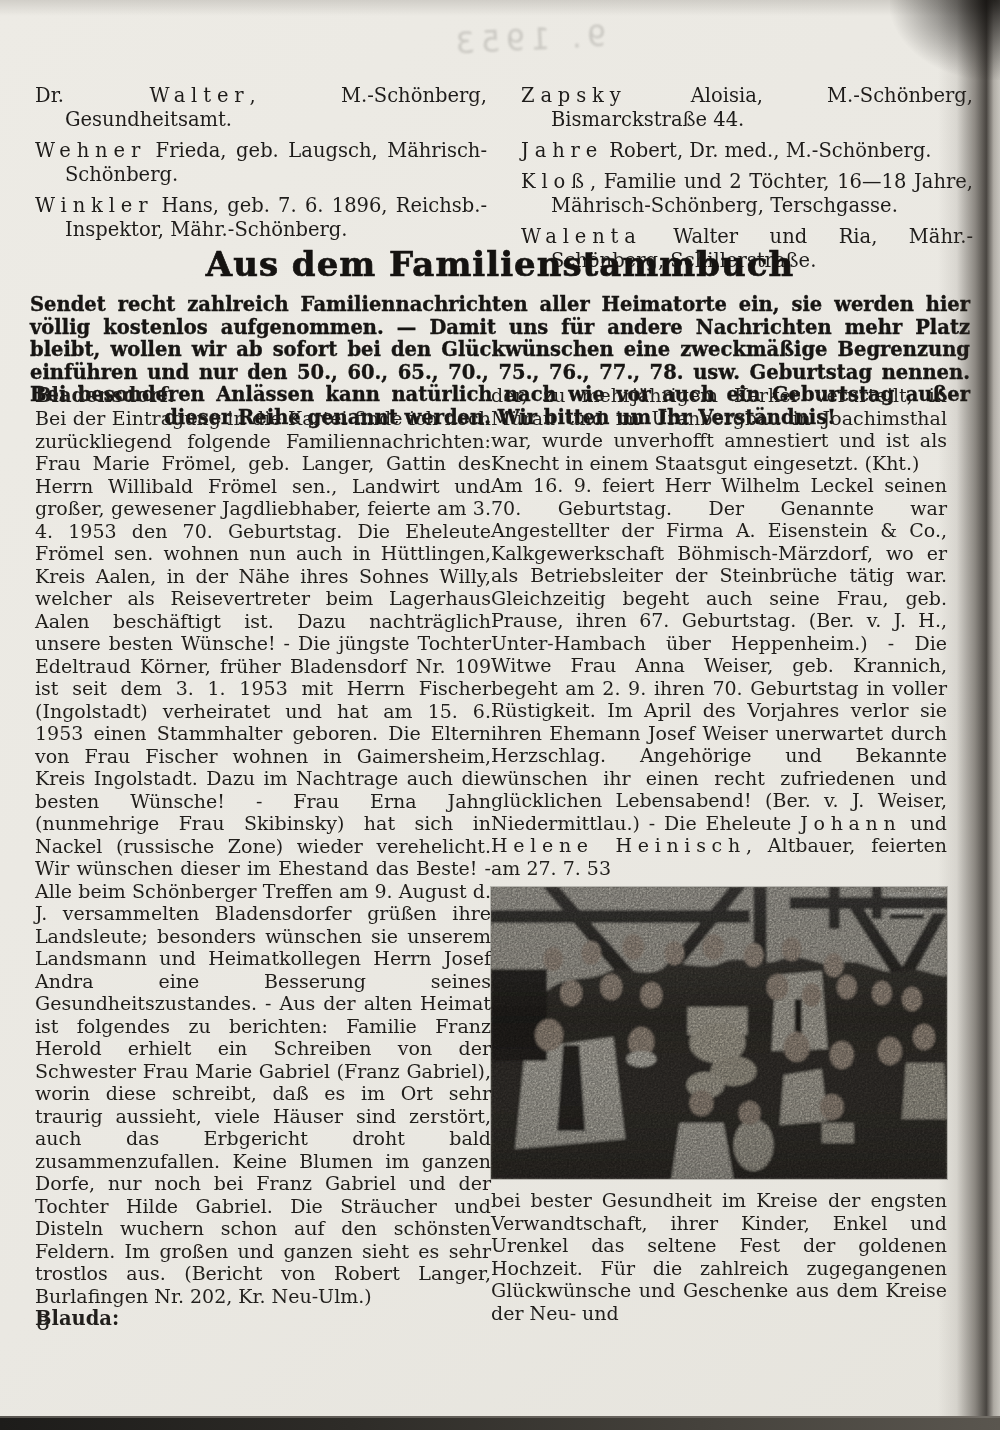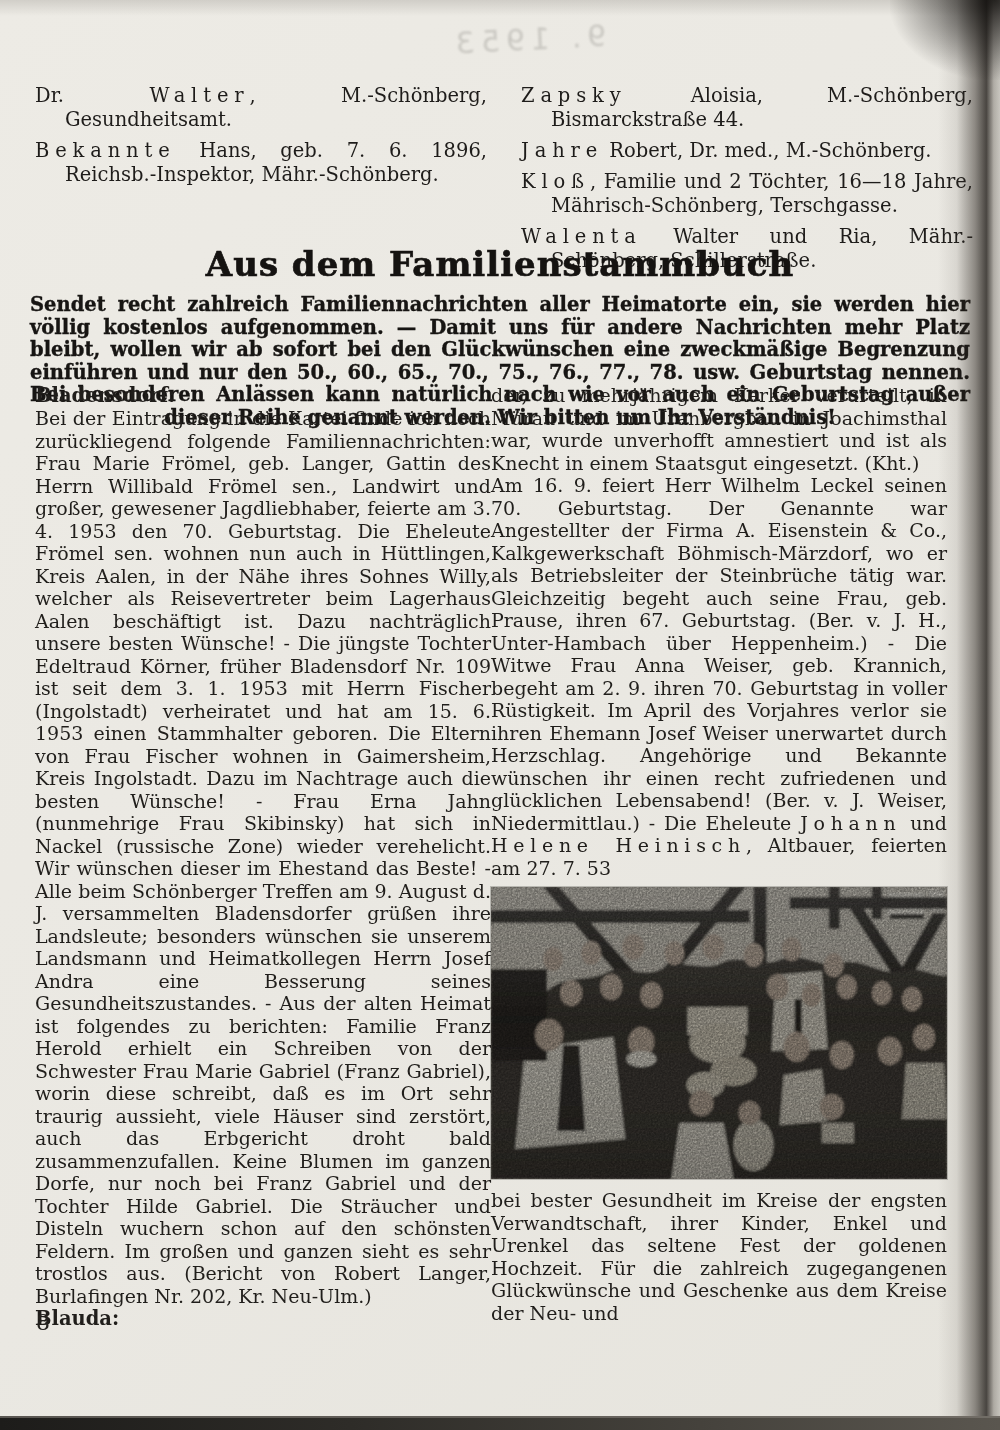--- a/index.html
+++ b/index.html
@@ -54,21 +54,22 @@
 <body>
 
 <div class="page">
 
   <div class="top-shade"></div>
   <div class="stamp">9. 1953</div>
 
   <div class="directory">
     <div class="dir-col">
       <p class="dir-entry"><span>Dr. </span><span class="sp">Walter</span><span>, M.-Schönberg, Gesundheitsamt.</span></p>
-      <p class="dir-entry"><span></span><span class="sp">Bekannte</span><span> Hans, geb. 7. 6. 1896, Reichsb.-Inspektor, Mähr.-Schönberg.</span></p>
+      <p class="dir-entry"><span></span><span class="sp">Wehner</span><span> Frieda, geb. Laugsch, Mährisch-Schönberg.</span></p>
+      <p class="dir-entry"><span></span><span class="sp">Winkler</span><span> Hans, geb. 7. 6. 1896, Reichsb.-Inspektor, Mähr.-Schönberg.</span></p>
     </div>
     <div class="dir-col">
       <p class="dir-entry"><span></span><span class="sp">Zapsky</span><span> Aloisia, M.-Schönberg, Bismarckstraße 44.</span></p>
       <p class="dir-entry"><span></span><span class="sp">Jahre</span><span> Robert, Dr. med., M.-Schönberg.</span></p>
       <p class="dir-entry"><span></span><span class="sp">Kloß</span><span>, Familie und 2 Töchter, 16—18 Jahre, Mährisch-Schönberg, Terschgasse.</span></p>
       <p class="dir-entry"><span></span><span class="sp">Walenta</span><span> Walter und Ria, Mähr.-Schönberg, Schillerstraße.</span></p>
     </div>
   </div>
 
   <h1 class="headline">Aus dem Familienstammbuch</h1>

